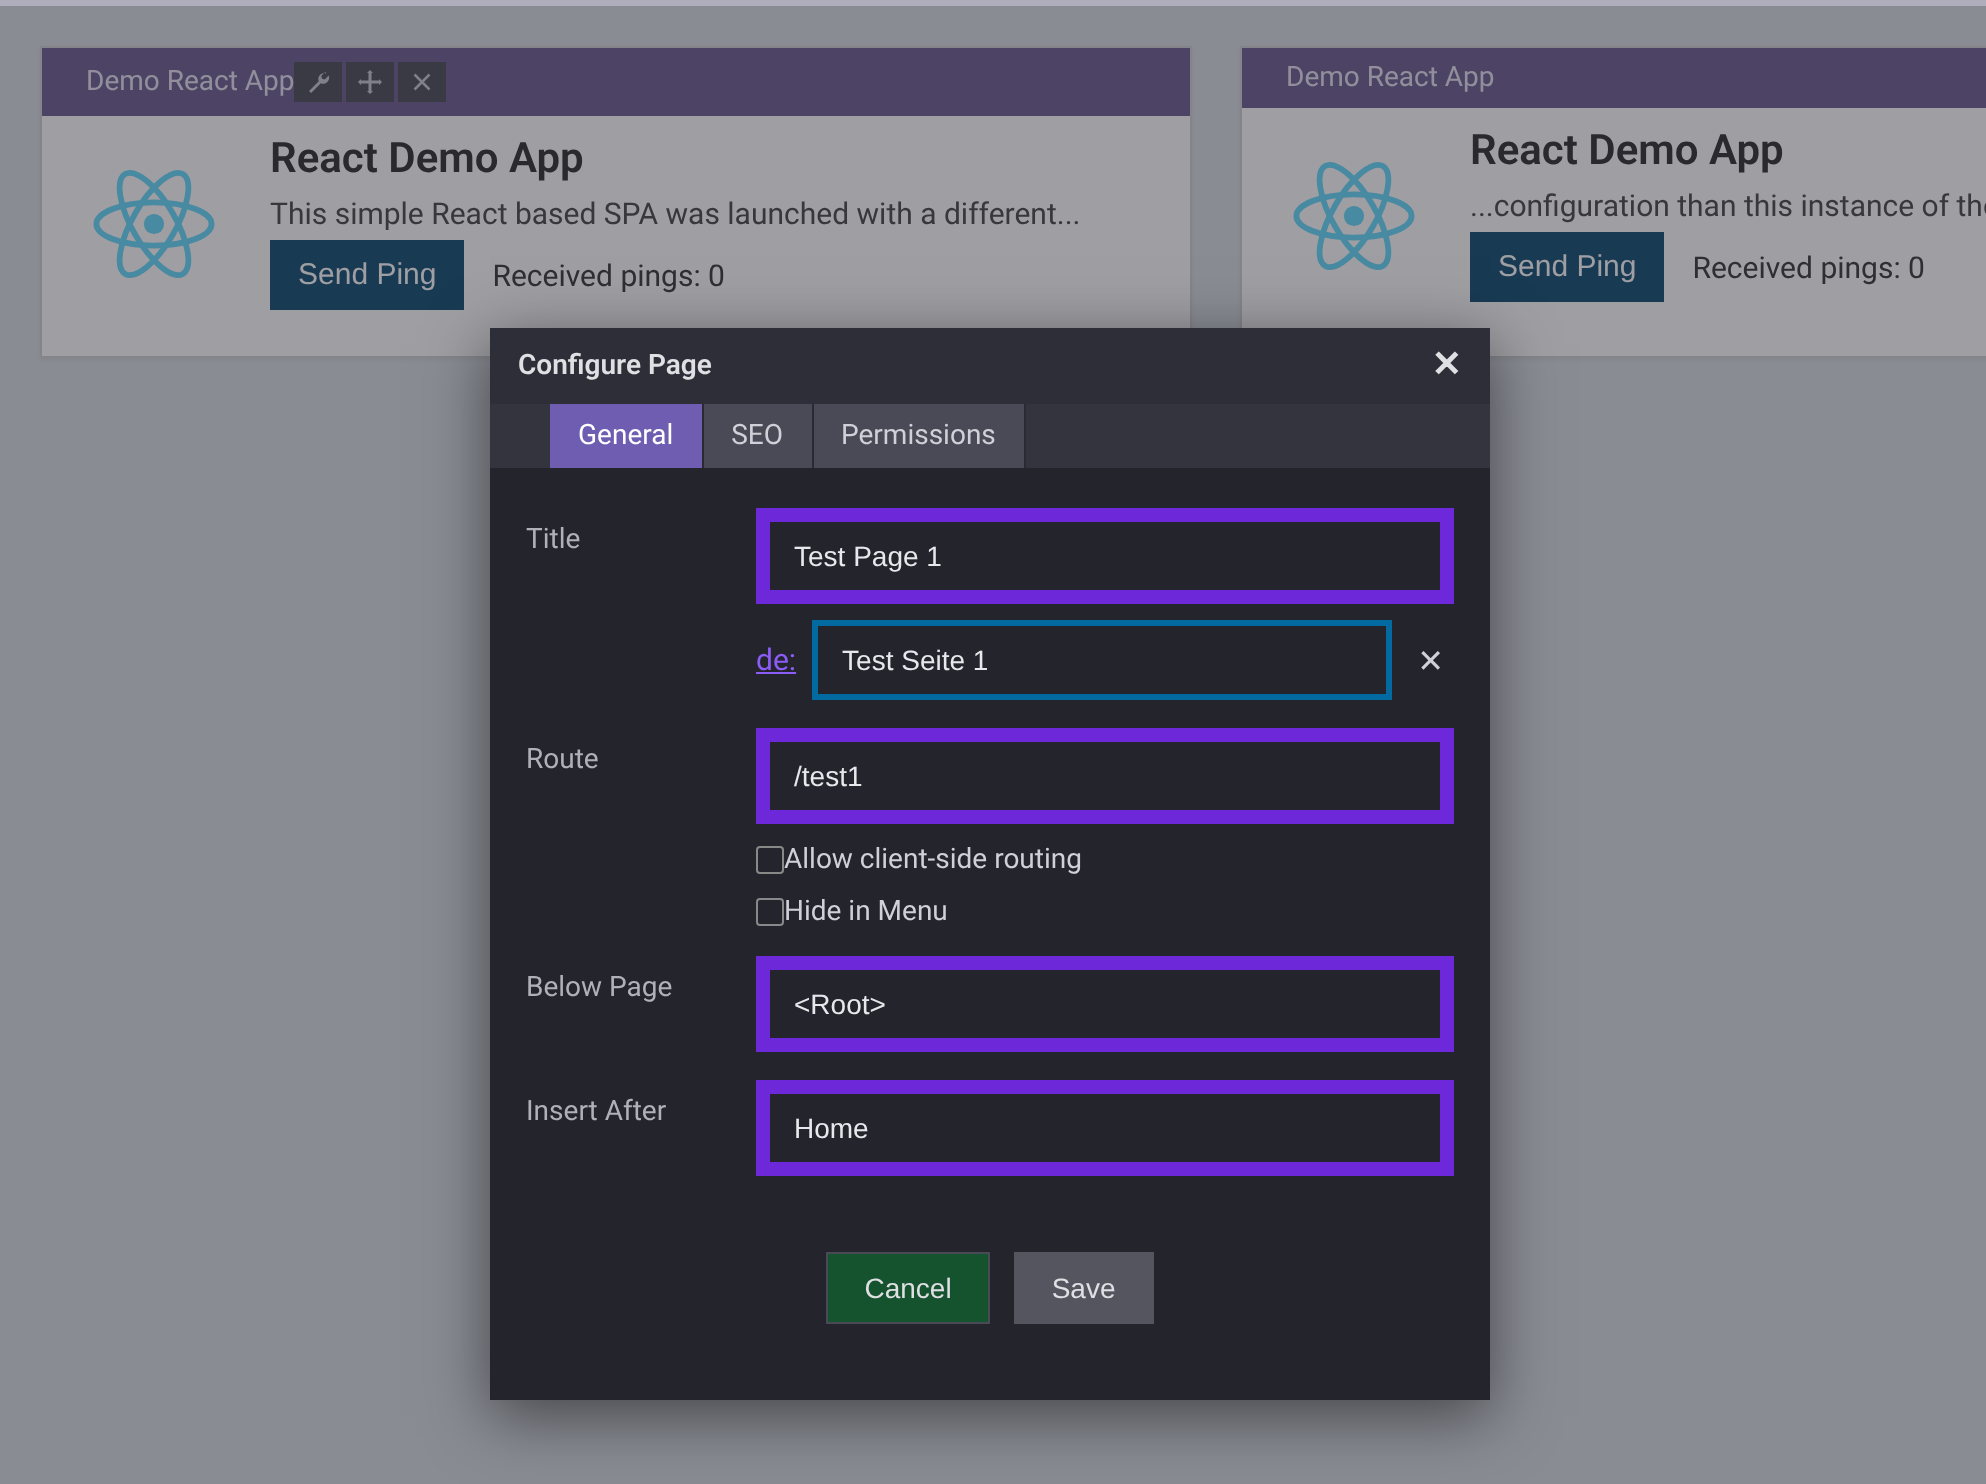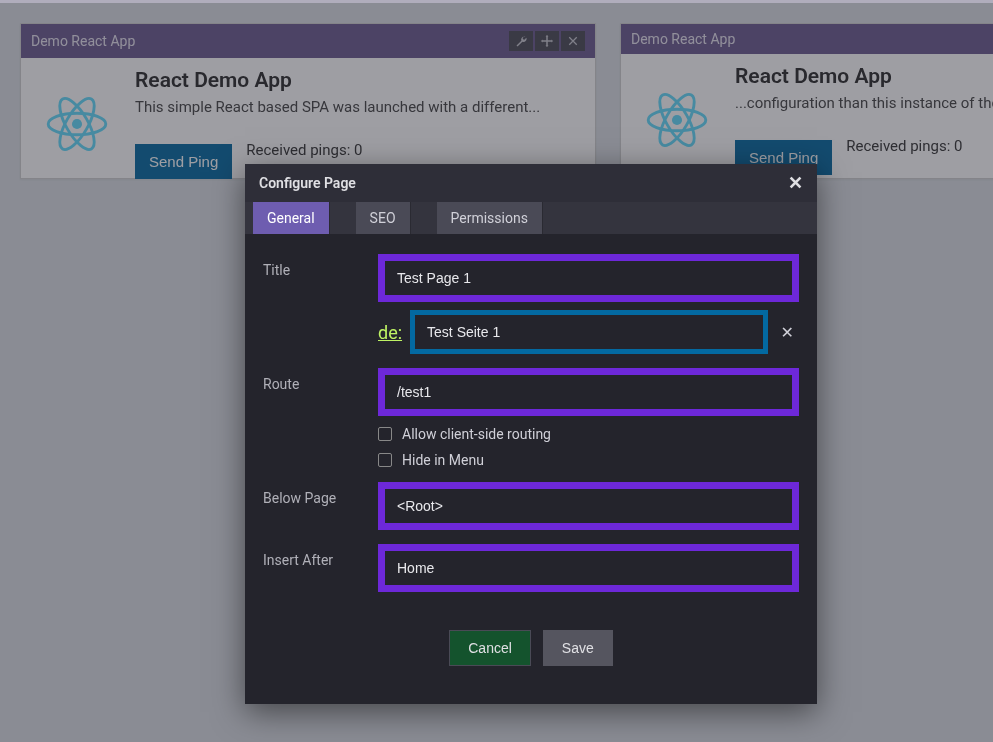--- a/index.html
+++ b/index.html
@@ -25,24 +25,23 @@
       border: 1px solid #d0d0d0;
       flex: 0 0 576px;
       height: 156px;
       box-shadow: 0 1px 2px rgba(0,0,0,0.05);
     }
     .card.second { flex: 0 0 576px; }
     .card-header {
       background: #6a5a8e;
       color: #e8e4f0;
       font-size: 14px;
-      padding: 7px 10px;
+      padding: 7px 22px;
       display: flex;
       align-items: center;
-      justify-content: space-between;
     }
     .card-header-icons {
       display: flex;
       gap: 2px;
     }
     .icon-btn {
       width: 24px;
       height: 20px;
       background: #4a4a55;
       display: flex;
@@ -70,44 +69,43 @@
       color: #2a2a2a;
       margin-bottom: 6px;
     }
     .card-desc {
       font-size: 15px;
       color: #444;
       margin-bottom: 4px;
     }
     .card-actions { display: flex; align-items: center; gap: 14px; }
     .ping-btn {
-      background: #0369a1;
+      background: #0c4a6e;
       color: #fff;
       border: none;
       padding: 9px 14px;
       font-size: 15px;
       cursor: pointer;
-      margin-top: 24px;
     }
     .ping-txt { font-size: 15px; color: #333; }
 
     
     .overlay {
       position: absolute;
       inset: 0;
       top: 3px;
       background: rgba(40,40,50,0.45);
     }
 
     
     .modal {
       position: absolute;
       left: 245px;
       top: 164px;
-      width: 572px;
+      width: 500px;
       background: #24242c;
       color: #d8d8dc;
       box-shadow: 0 8px 30px rgba(0,0,0,0.5);
     }
     .modal-header {
       background: #2e2e38;
       padding: 10px 14px;
       display: flex;
       align-items: center;
       justify-content: space-between;
@@ -117,22 +115,21 @@
     }
     .modal-close {
       font-size: 18px;
       cursor: pointer;
       color: #e0e0e4;
       line-height: 1;
     }
     .tabs {
       background: #34343e;
       display: flex;
-      padding-left: 8px;
-      gap: 26px;
+      padding-left: 30px;
     }
     .tab {
       padding: 8px 14px;
       color: #d0d0d8;
       font-size: 14px;
       cursor: pointer;
       border-right: 1px solid #2a2a32;
       background: #4a4a56;
     }
     .tab.active {
@@ -164,32 +161,32 @@
       padding: 9px 12px;
       font-size: 14px;
       outline: none;
     }
     .sub-row {
       display: flex;
       align-items: center;
       gap: 8px;
       margin-top: 8px;
     }
-    .sub-lbl { font-size: 18px; color: #bef264; text-decoration: underline; }
+    .sub-lbl { font-size: 15px; color: #8b5cf6; text-decoration: underline; }
     .sub-input {
       flex: 1;
       background: #24242c;
-      border: 5px solid #0369a1;
+      border: 3px solid #0369a1;
       color: #e8e8ec;
       padding: 9px 12px;
       font-size: 14px;
       outline: none;
     }
     .remove-x { font-size: 16px; cursor: pointer; color: #d0d0d8; padding: 0 5px; }
-    .chk-row { display: flex; align-items: center; gap: 10px; margin-top: 10px; }
+    .chk-row { display: flex; align-items: center; margin-top: 10px; }
     .chk {
       width: 14px;
       height: 14px;
       border: 1.5px solid #888;
       border-radius: 2px;
       flex-shrink: 0;
       cursor: pointer;
     }
     .chk-lbl { font-size: 14px; color: #d0d0d8; cursor: pointer; }
 

